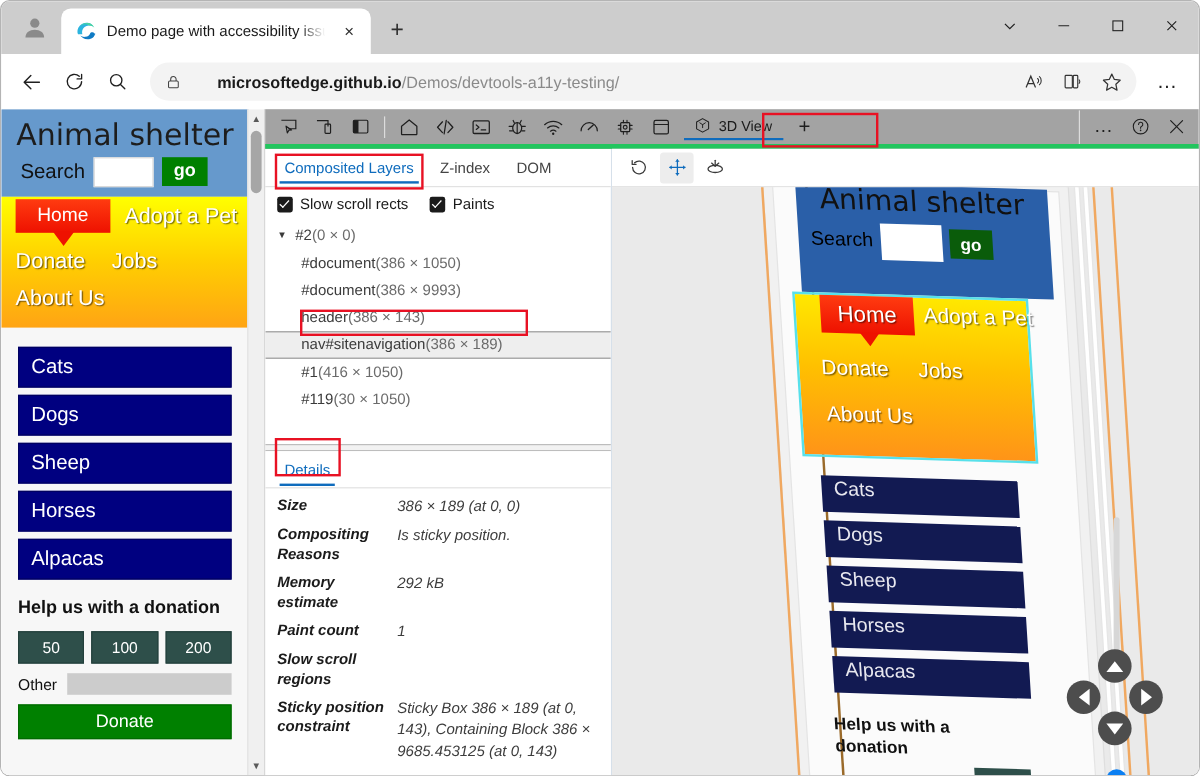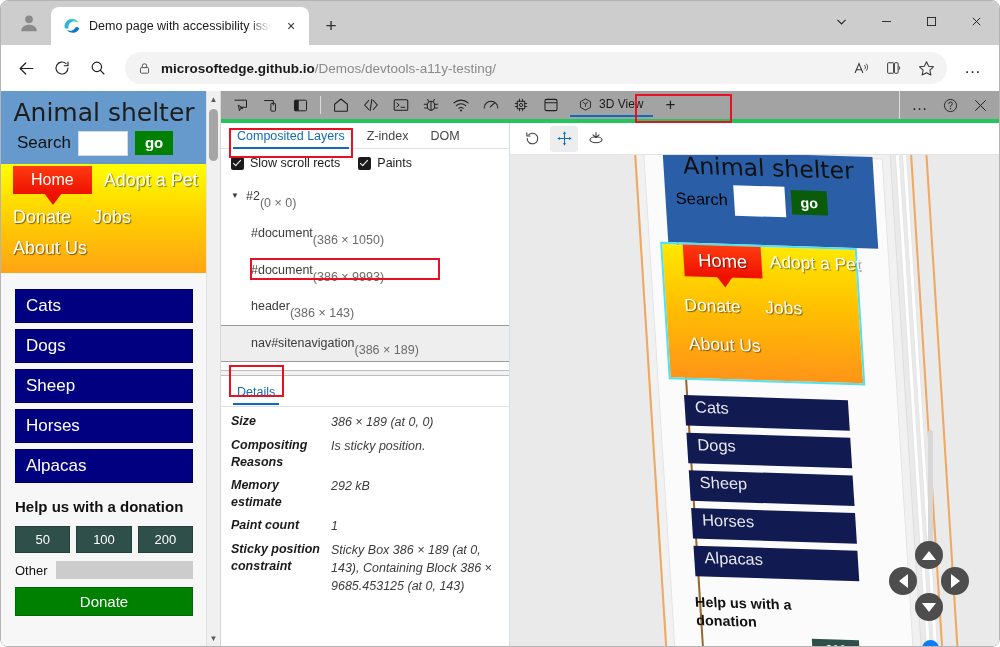--- a/index.html
+++ b/index.html
@@ -102,21 +102,21 @@
     margin: 0 8px;
     gap: 8px;
     min-width: 0;
   }
   .lock-icon { flex: 0 0 16px; color: #444; display:flex; }
   .url {
     font-size: 13.5px; color: #8a8a8a;
     white-space: nowrap; overflow: hidden;
     flex: 1 1 auto;
   }
-  .url b { color: #1a1a1a; font-weight: 700; }
+  .url b { color: #1a1a1a; font-weight: 700; margin-left: 20px; }
   .omni-actions { display: flex; align-items: center; gap: 2px; }
   .omni-btn {
     width: 30px; height: 28px;
     display: flex; align-items: center; justify-content: center;
     border-radius: 4px; color: #333;
   }
   .ellipsis-btn {
     width: 32px; height: 32px;
     display: flex; align-items: center; justify-content: center;
     color: #222; font-size: 17px; letter-spacing: 1px;
@@ -397,21 +397,21 @@
     color: #3a3a3a;
     font-size: 8px;
   }
   .tree-row.selected {
     background: #eeeeee;
     border-top: 1px solid #9a9a9a;
     border-bottom: 1px solid #9a9a9a;
     padding-top: 1px; padding-bottom: 1px;
   }
   .tree-row .nm { color: #3b3b3b; }
-  .tree-row .dim { color: #6b6b6b; margin-top: 14px; }
+  .tree-row .dim { color: #6b6b6b; }
 
   .dt-splitter {
     height: 6px;
     background: #f2f2f2;
     border-top: 1px solid #bdbdbd;
     border-bottom: 1px solid #bdbdbd;
     flex: 0 0 6px;
   }
 
   .details-pane {
@@ -963,20 +963,24 @@
               </div>
               <div class="drow">
                 <div class="dkey">Memory estimate</div>
                 <div class="dval">292 kB</div>
               </div>
               <div class="drow">
                 <div class="dkey">Paint count</div>
                 <div class="dval">1</div>
               </div>
               <div class="drow">
+                <div class="dkey">Slow scroll regions</div>
+                <div class="dval"></div>
+              </div>
+              <div class="drow">
                 <div class="dkey">Sticky position constraint</div>
                 <div class="dval">Sticky Box 386 × 189 (at 0, 143), Containing Block 386 × 9685.453125 (at 0, 143)</div>
               </div>
             </div>
           </div>
         </div>
 
         <div class="view3d">
           <div class="view3d-toolbar">
             <div class="v3-btn">

